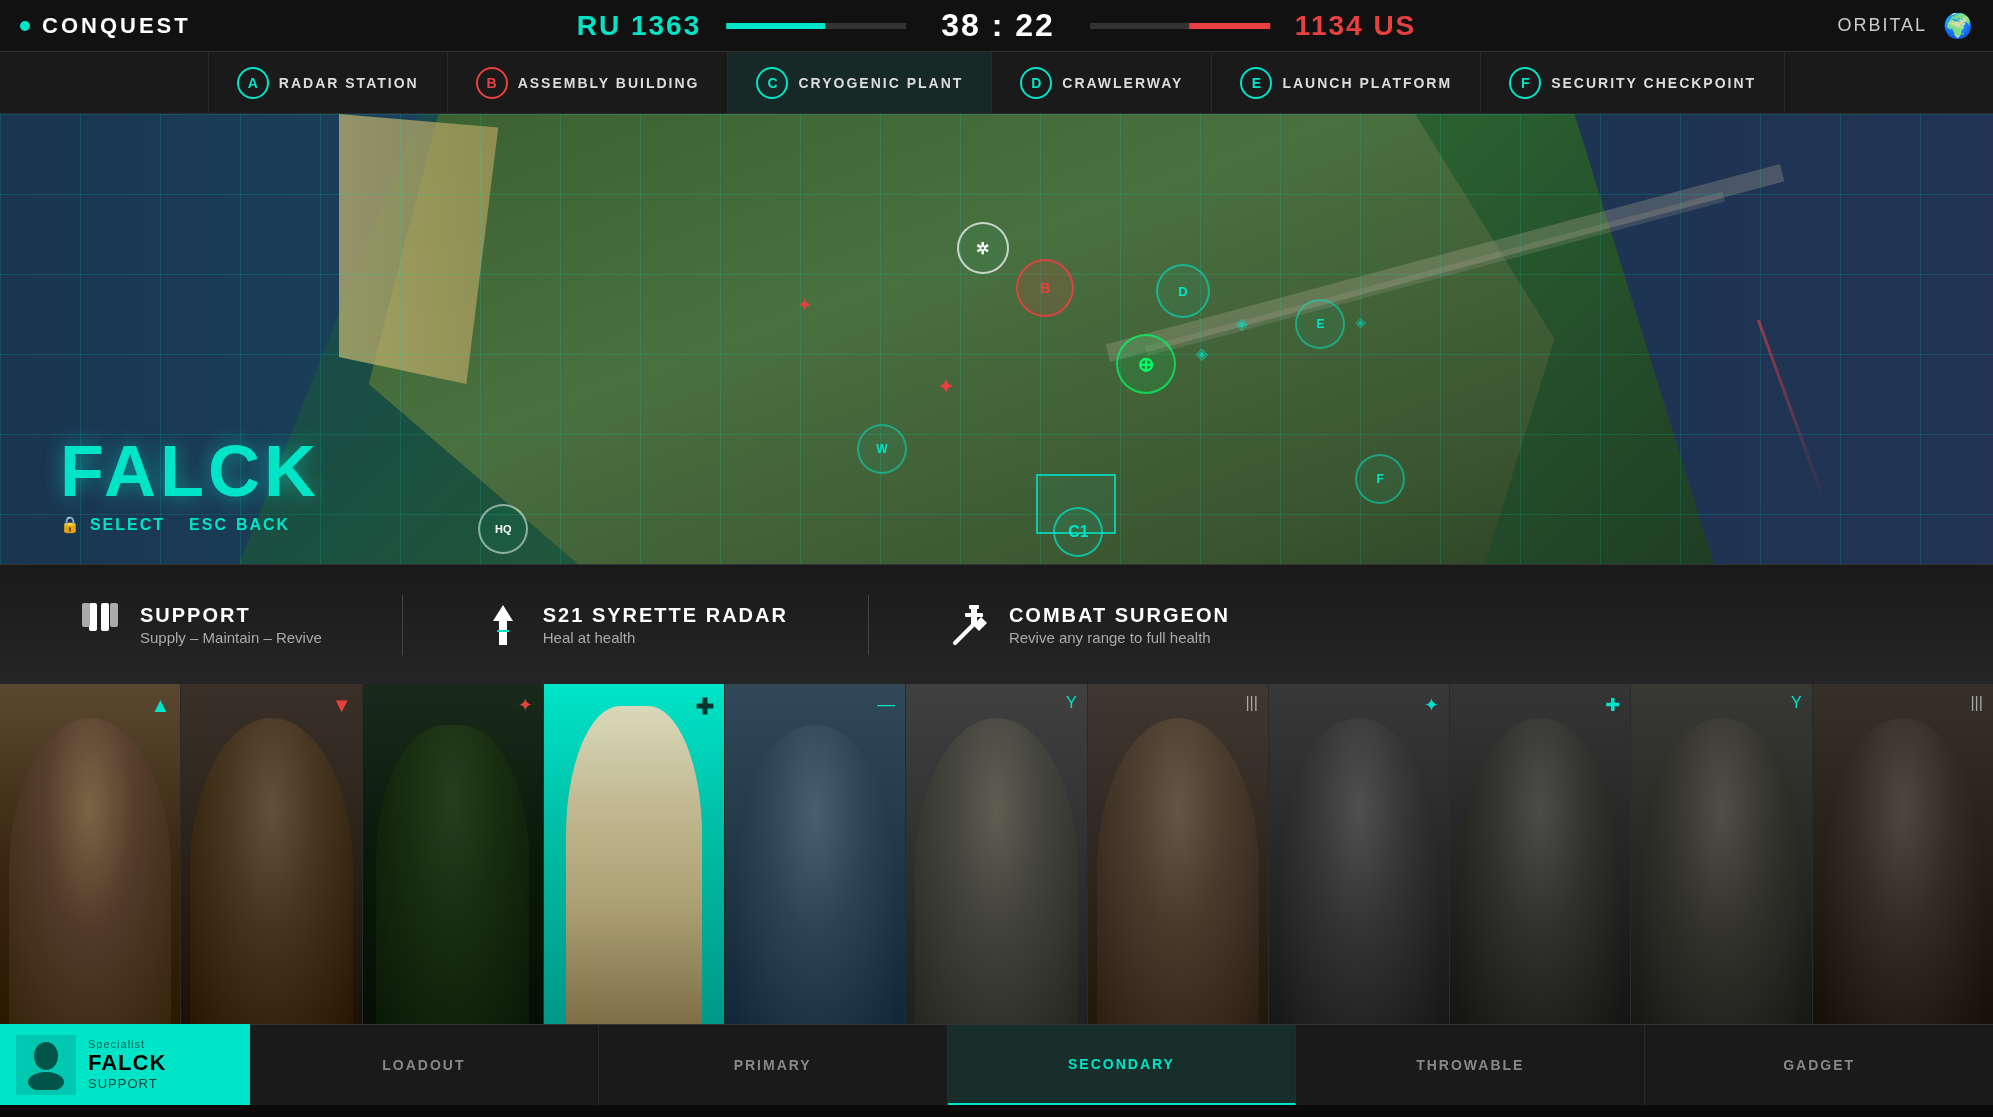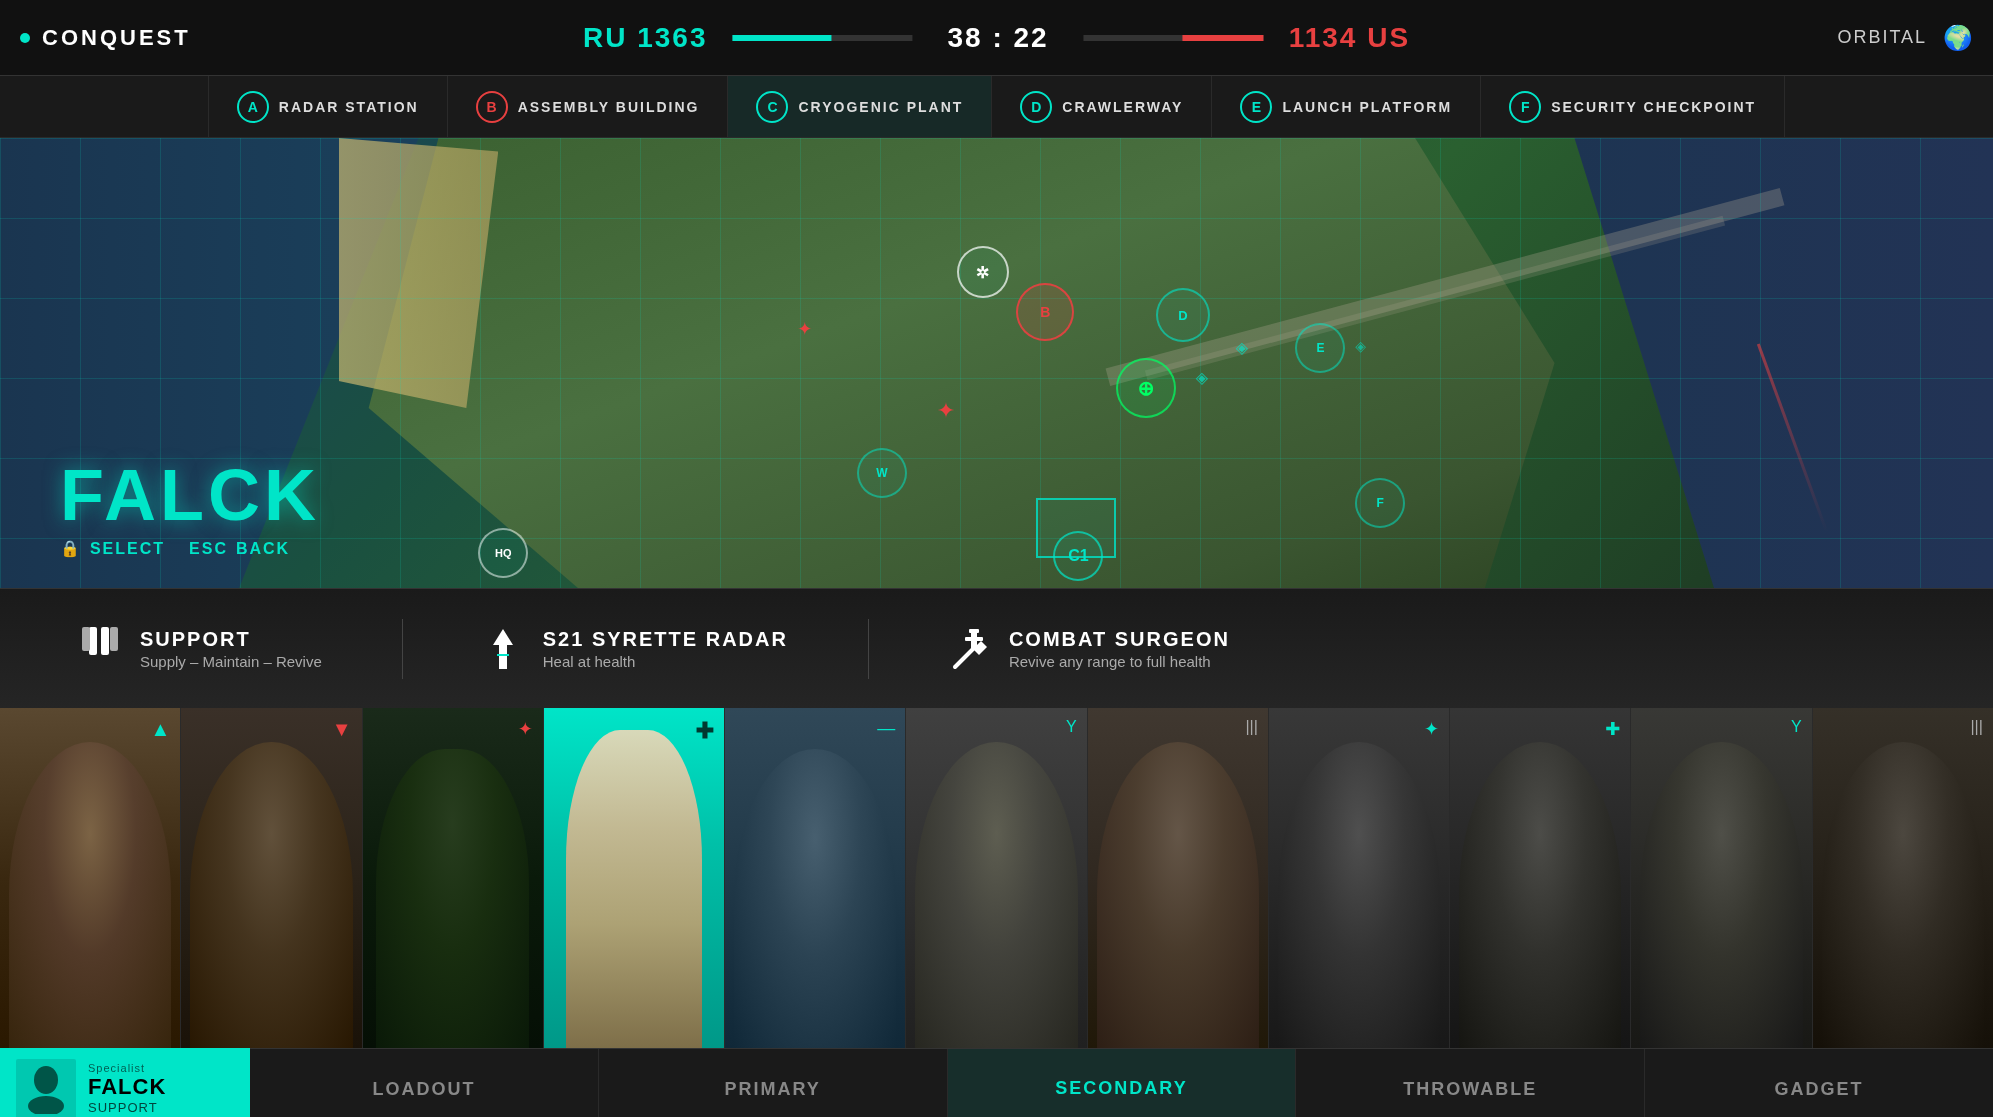--- a/index.html
+++ b/index.html
@@ -8,21 +8,21 @@
       height: 1117px;
       background: #0a0a0a;
       font-family: 'Arial', sans-serif;
       overflow: hidden;
       color: #fff;
     }
 
     
     #top-bar {
       width: 100%;
-      height: 76px;
+      height: 52px;
       background: #111;
       display: flex;
       align-items: center;
       padding: 0 20px;
       border-bottom: 1px solid #333;
       position: relative;
       z-index: 10;
     }
     .top-dot {
       width: 10px; height: 10px;
@@ -58,21 +58,21 @@
       background: #333;
       margin-right: 2px;
     }
     .ru-bar {
       height: 100%;
       background: #00e5c8;
       width: 55%;
     }
     .timer {
       color: #fff;
-      font-size: 28px;
+      font-size: 32px;
       font-weight: 700;
       padding: 0 18px;
       letter-spacing: 2px;
     }
     .us-bar-container {
       width: 180px;
       height: 6px;
       background: #333;
       margin-left: 2px;
     }
@@ -340,21 +340,21 @@
       height: 81px;
       border-top: 1px solid #333;
     }
     .tab-item {
       flex: 1;
       display: flex;
       align-items: center;
       justify-content: center;
       cursor: pointer;
       border-right: 1px solid #2a2a2a;
-      font-size: 18px;
+      font-size: 14px;
       font-weight: 700;
       letter-spacing: 2px;
       text-transform: uppercase;
       color: #888;
     }
     .tab-item:last-child { border-right: none; }
     .tab-item.active-tab {
       background: rgba(0,229,200,0.1);
       color: #00e5c8;
       border-bottom: 2px solid #00e5c8;

